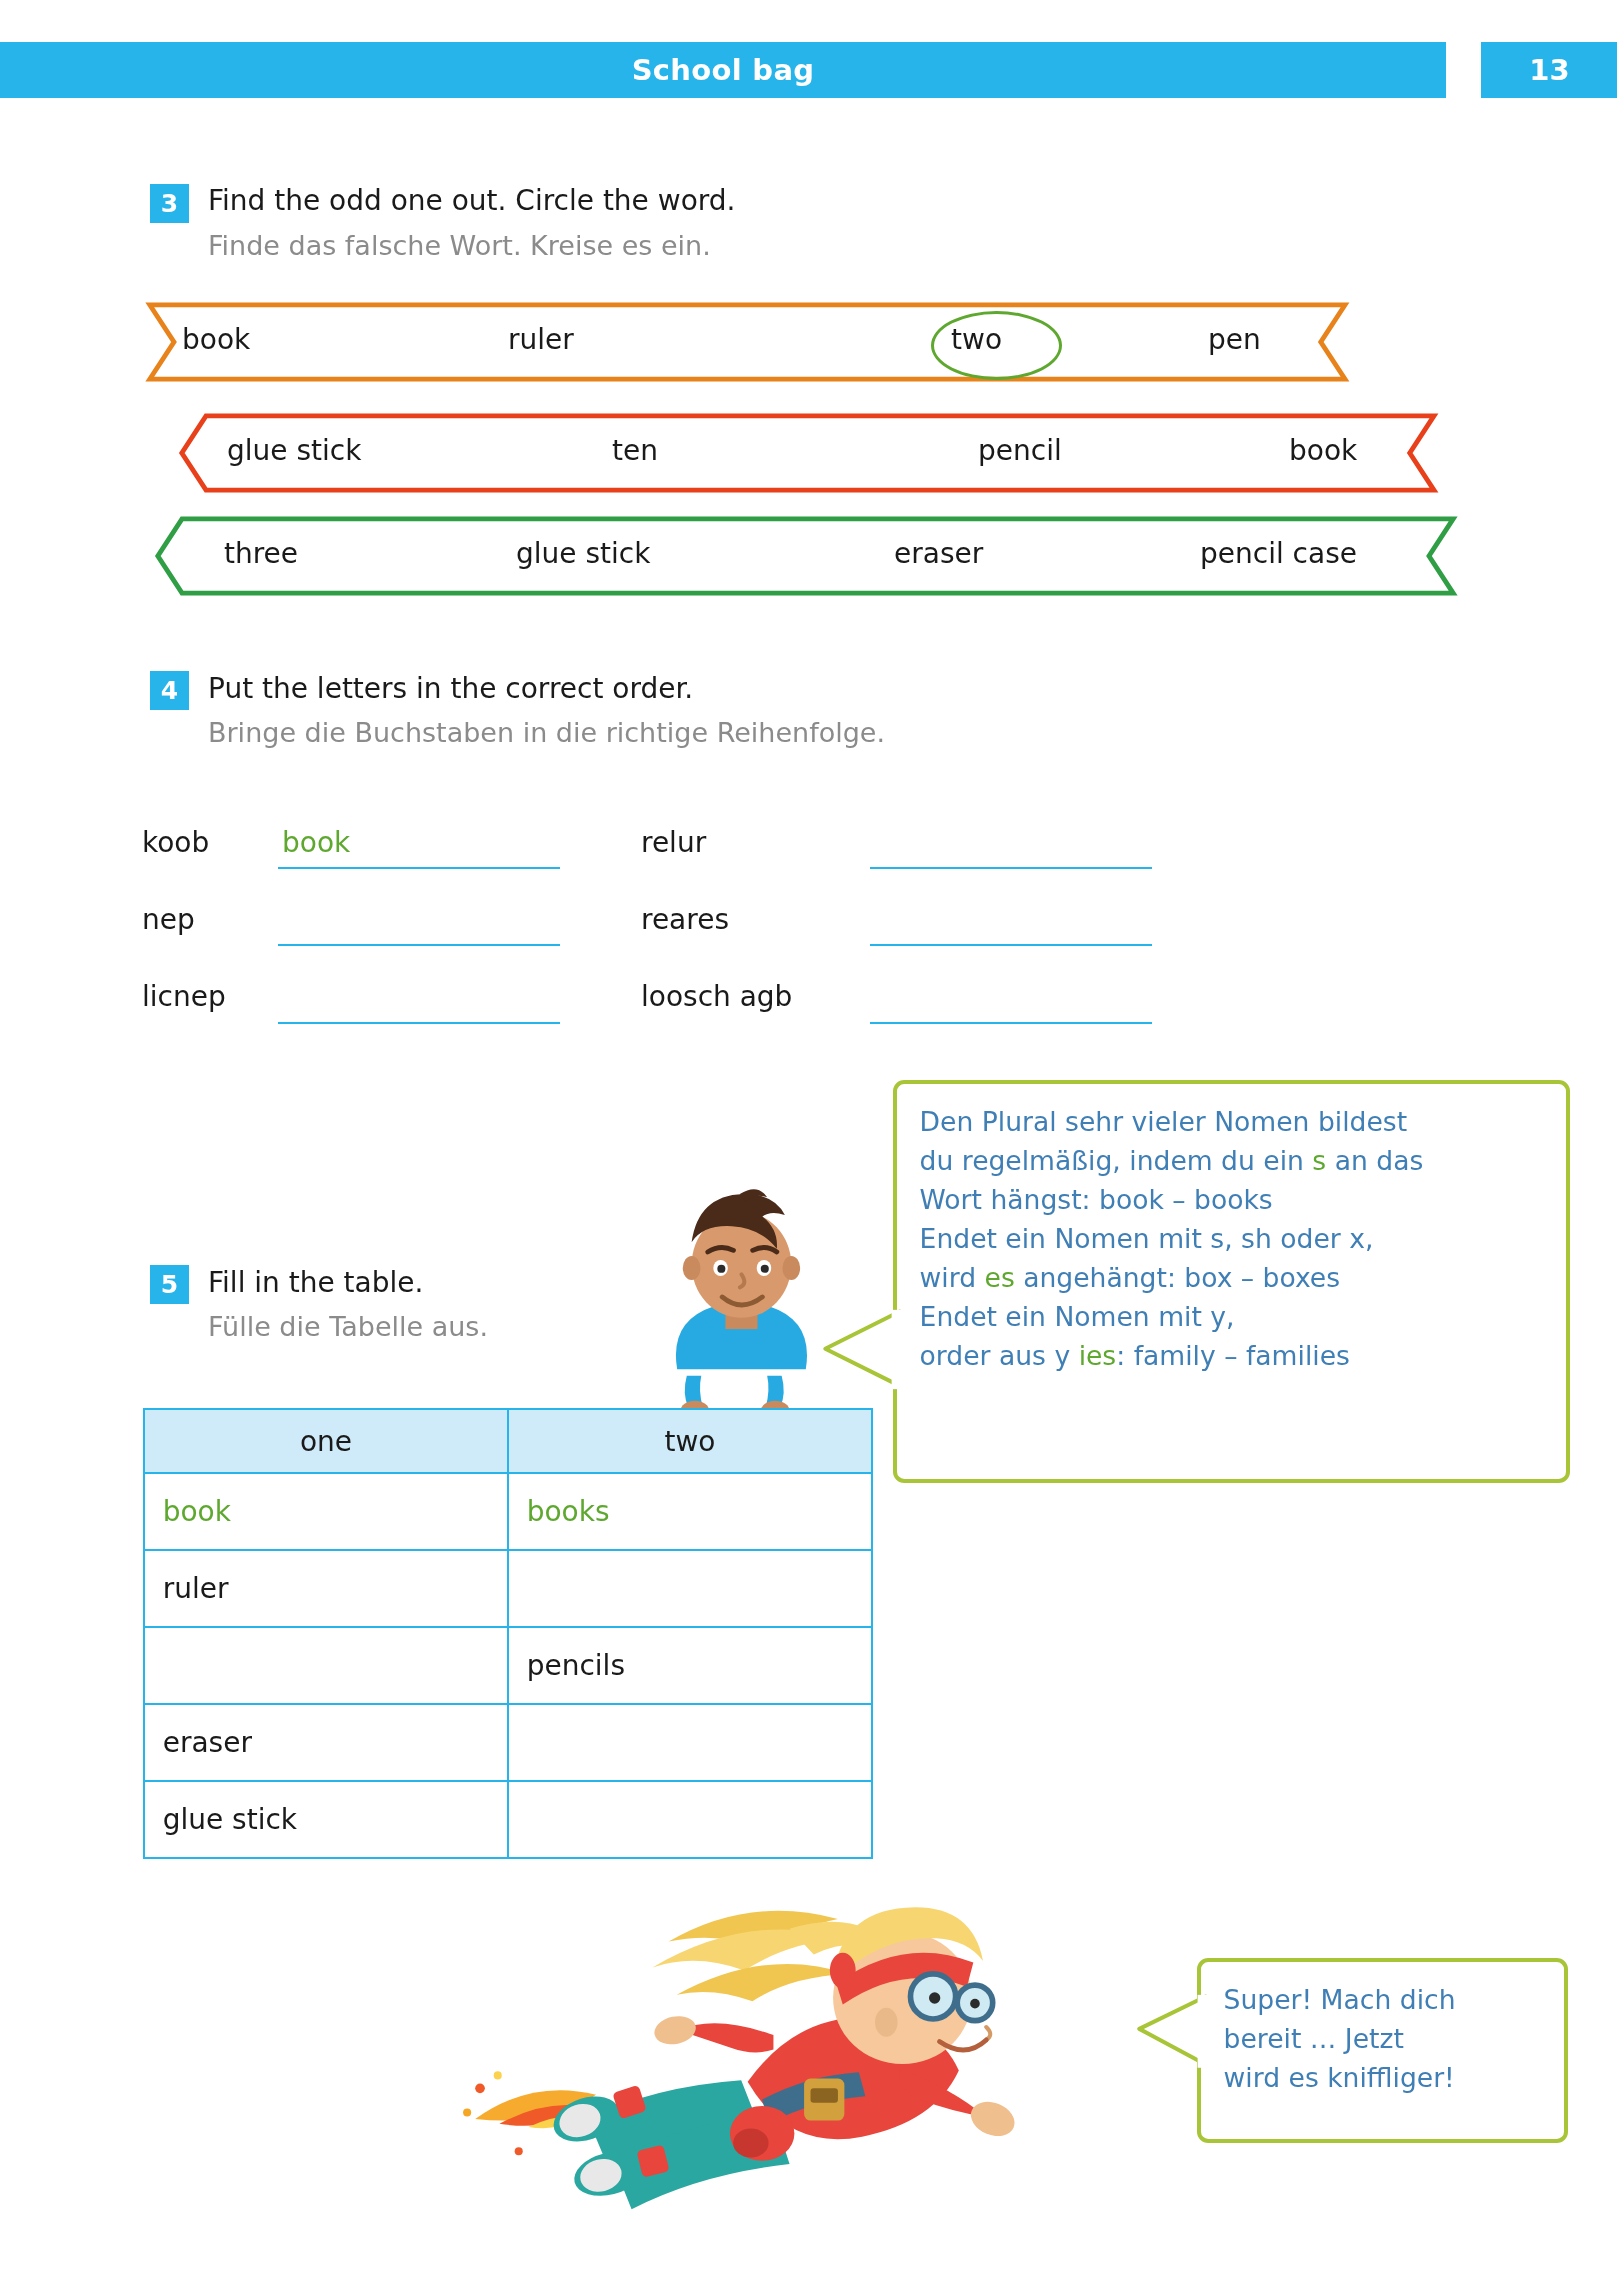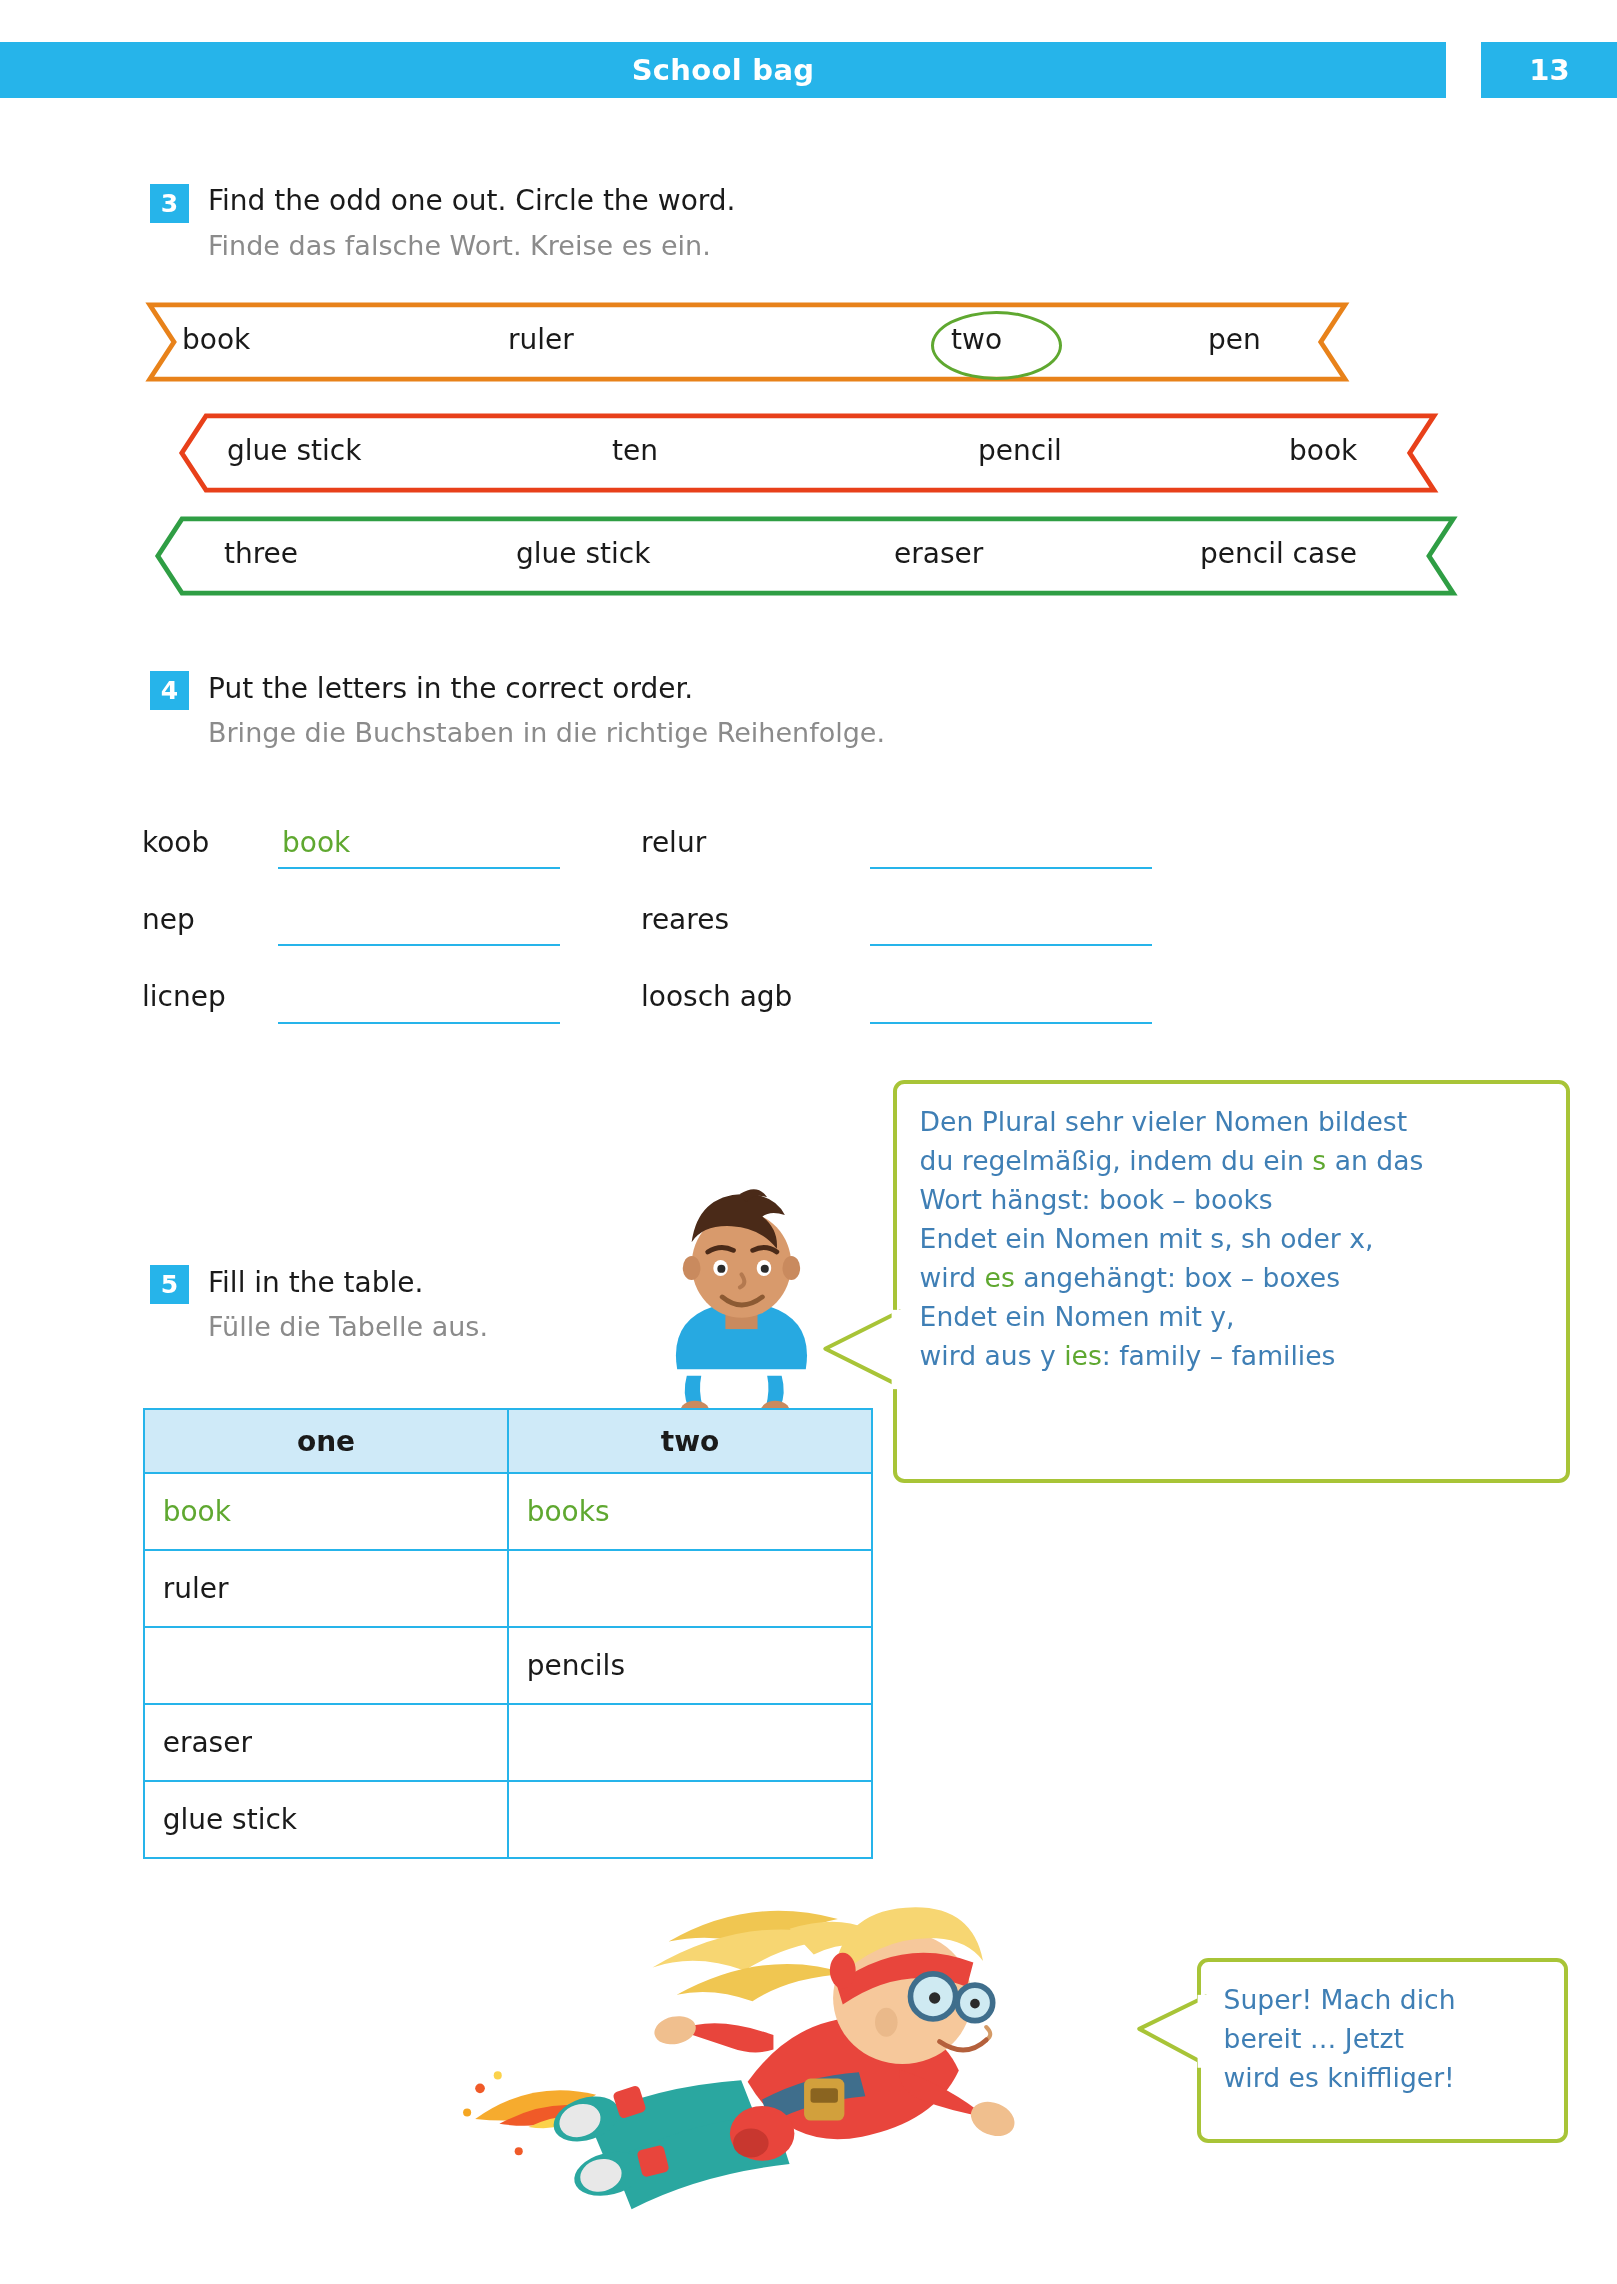--- a/index.html
+++ b/index.html
@@ -157,21 +157,21 @@
     height: 77px;
     font-size: 28px;
     font-weight: normal;
     color: #1a1a1a;
     padding: 0 17.7px;
     box-sizing: border-box;
     text-align: left;
   }
   .tbl th {
     background: #cfeaf8;
-    font-weight: bold;
+    font-weight: normal;
     text-align: center;
     height: 64px;
   }
   .tbl td.filled {
     color: #5fa830;
   }
   .col1 { width: 364px; }
   .col2 { width: 364px; }
 
   
@@ -266,21 +266,21 @@
 <div class="answer-line" style="left:870px; top:1022px; width:282px;"></div>
 
 <div class="bubble-green" style="left:893px; top:1080px; width:677px; height:403px;">
   <div class="bubble-text">
     <div><span>Den Plural sehr vieler Nomen bildest</span></div>
     <div><span>du regelmäßig, indem du ein </span><span class="hl">s</span><span> an das</span></div>
     <div><span>Wort hängst: book – books</span></div>
     <div><span>Endet ein Nomen mit s, sh oder x,</span></div>
     <div><span>wird </span><span class="hl">es</span><span> angehängt: box – boxes</span></div>
     <div><span>Endet ein Nomen mit y,</span></div>
-    <div><span>wird aus y </span><span class="hl">ies</span><span>: family – families</span></div>
+    <div><span>order aus y </span><span class="hl">ies</span><span>: family – families</span></div>
   </div>
 </div>
 <svg class="bubble-tail" style="left:822px; top:1305px;" width="81" height="89" viewBox="0 0 100 110">
   <path d="M96 8 L4 54 L96 100 Z" fill="#ffffff" stroke="#a8c437" stroke-width="5" stroke-linejoin="round"></path>
   <rect x="86" y="6" width="14" height="98" fill="#ffffff"></rect>
 </svg>
 
 <div class="boy">
   <svg class="figure-svg" width="209" height="242" viewBox="0 0 260 300">
 

